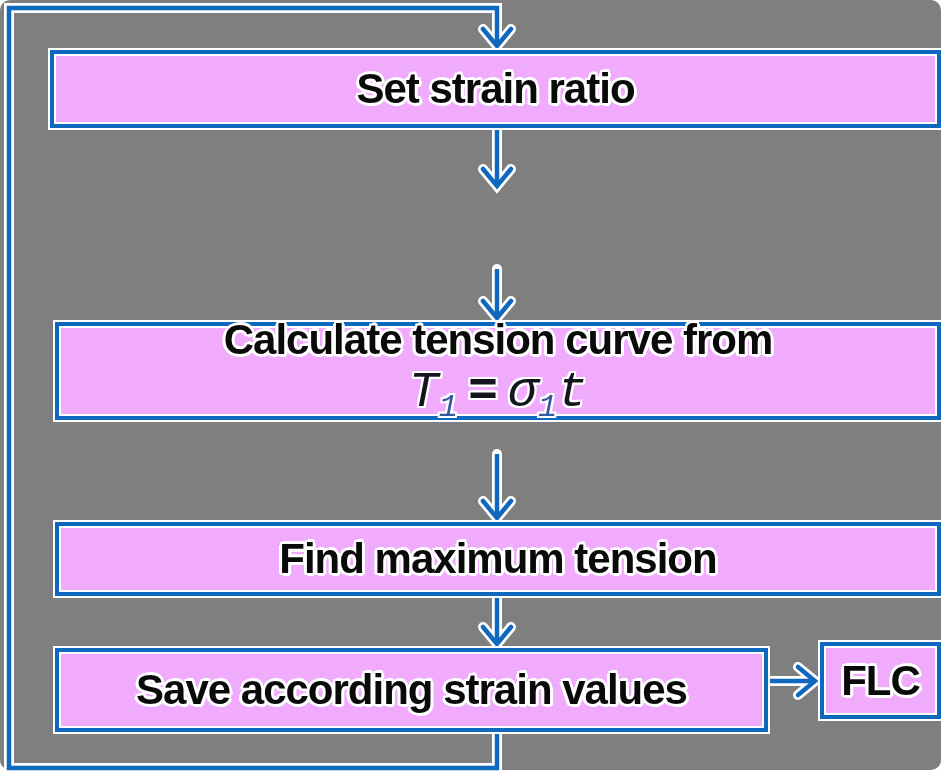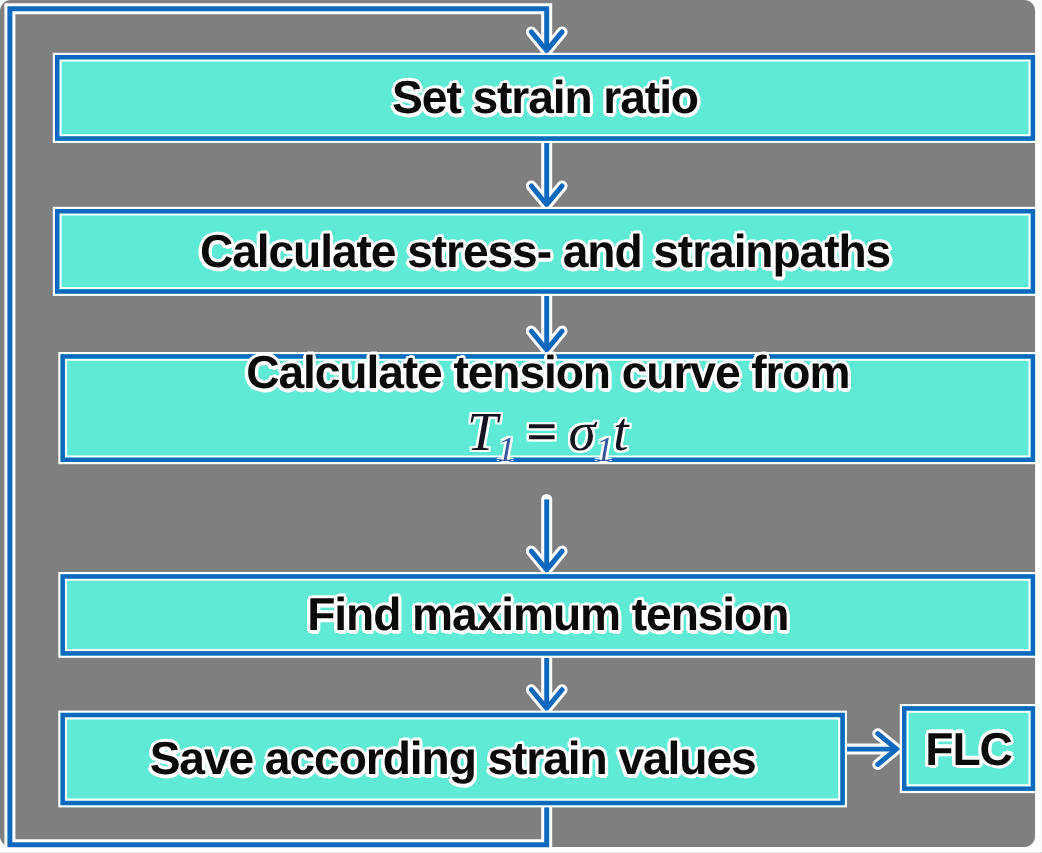--- a/index.html
+++ b/index.html
@@ -17,40 +17,40 @@
     border-radius:10px;
   }
   .connectors{
     position:absolute;left:0;top:0;
     width:947px;height:775px;
     z-index:1;
   }
   .node{
     position:absolute;
     box-sizing:border-box;
-    background:#5eead4;
+    background:#f0abfc;
     border:4px solid #0e68bd;
     box-shadow:0 0 0 2px #ffffff, inset 0 0 0 2px #ffffff;
     display:flex;align-items:center;justify-content:center;
     flex-direction:column;
     z-index:2;
   }
   .node-label{
     color:#0a0a0a;
     font-weight:bold;
     font-size:42px;
     letter-spacing:-1px;
     white-space:nowrap;
     text-shadow:
       2px 0 0 #fff,-2px 0 0 #fff,0 2px 0 #fff,0 -2px 0 #fff,
       2px 2px 0 #fff,-2px -2px 0 #fff,2px -2px 0 #fff,-2px 2px 0 #fff,
       3px 1px 0 #fff,-3px 1px 0 #fff,1px 3px 0 #fff,1px -3px 0 #fff;
   }
   .formula{
-    font-family:Liberation Serif, serif;
+    font-family:Liberation Mono, monospace;
     font-style:italic;
     font-weight:normal;
     font-size:50px;
     color:#14141e;
     letter-spacing:0;
     line-height:1;
     margin-top:2px;
     text-shadow:
       2px 0 0 #fff,-2px 0 0 #fff,0 2px 0 #fff,0 -2px 0 #fff,
       2px 2px 0 #fff,-2px -2px 0 #fff,2px -2px 0 #fff,-2px 2px 0 #fff;
@@ -111,23 +111,20 @@
       <path stroke-linecap="round" d="M483,627 L497,644 L511,627"></path>
       <path d="M770,681 L813,681"></path>
       <path stroke-linecap="round" d="M798,667 L815,681 L798,695"></path>
     </g>
   </svg>
 
   <div class="node" id="box1">
     <div class="node-label">Set strain ratio</div>
   </div>
 
-  <div class="node" id="box2">
-    <div class="node-label">Calculate stress- and strainpaths</div>
-  </div>
 
   <div class="node" id="box3">
     <div class="node-label">Calculate tension curve from</div>
     <div class="node-label formula">
       <span>T</span><span class="sub">1</span><span class="eq">=</span><span>σ</span><span class="sub">1</span><span>t</span>
     </div>
   </div>
 
   <div class="node" id="box4">
     <div class="node-label">Find maximum tension</div>

